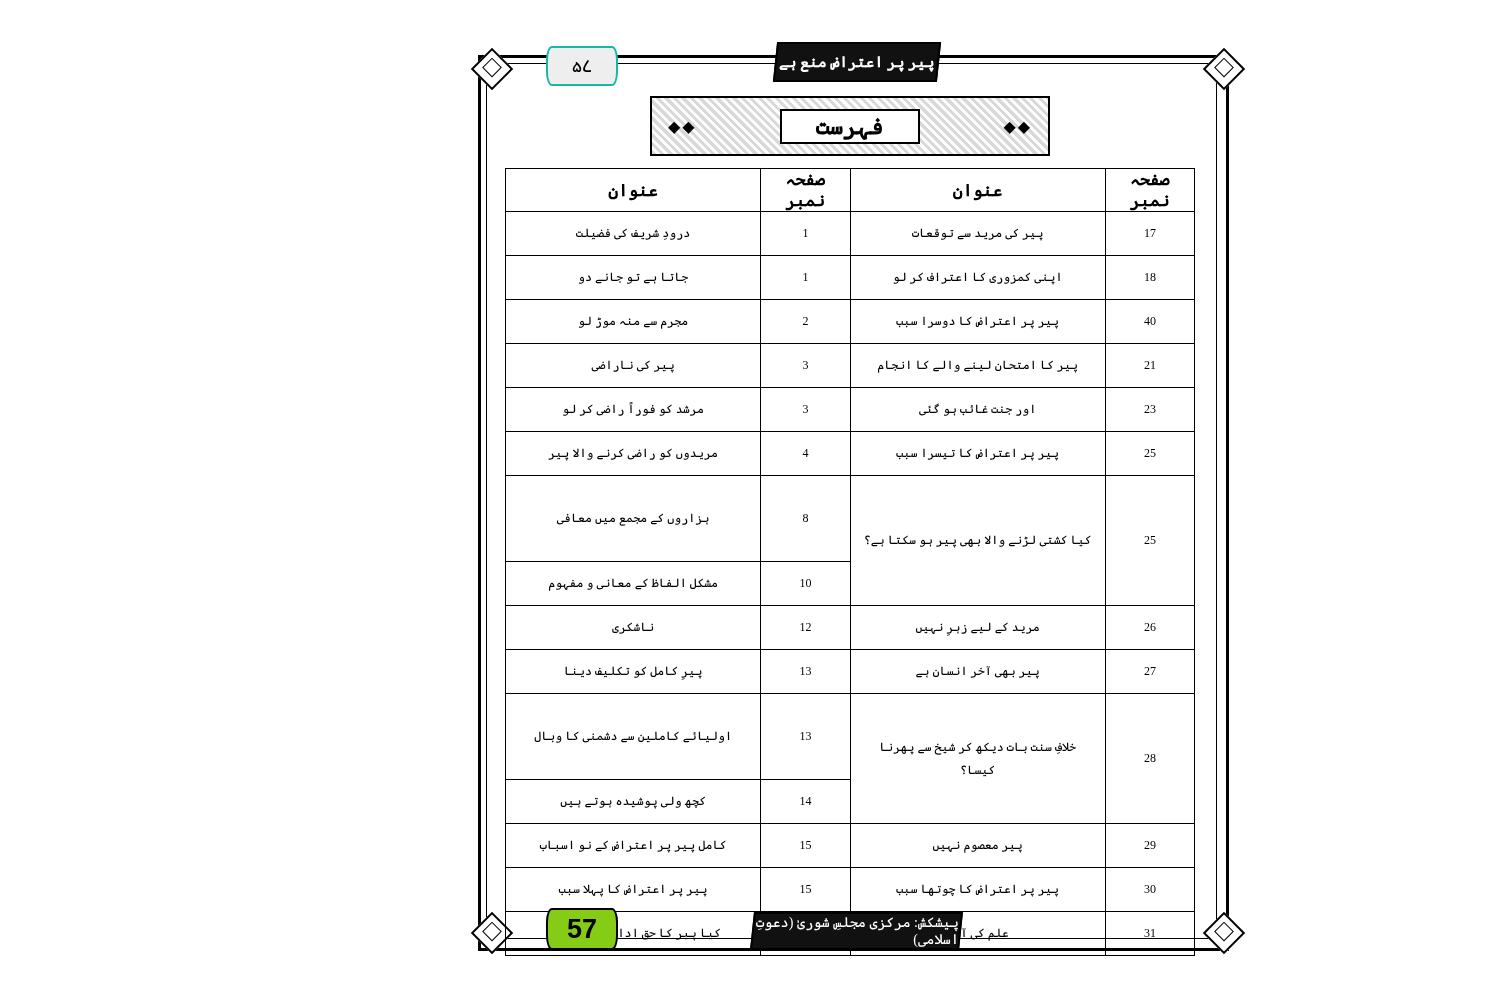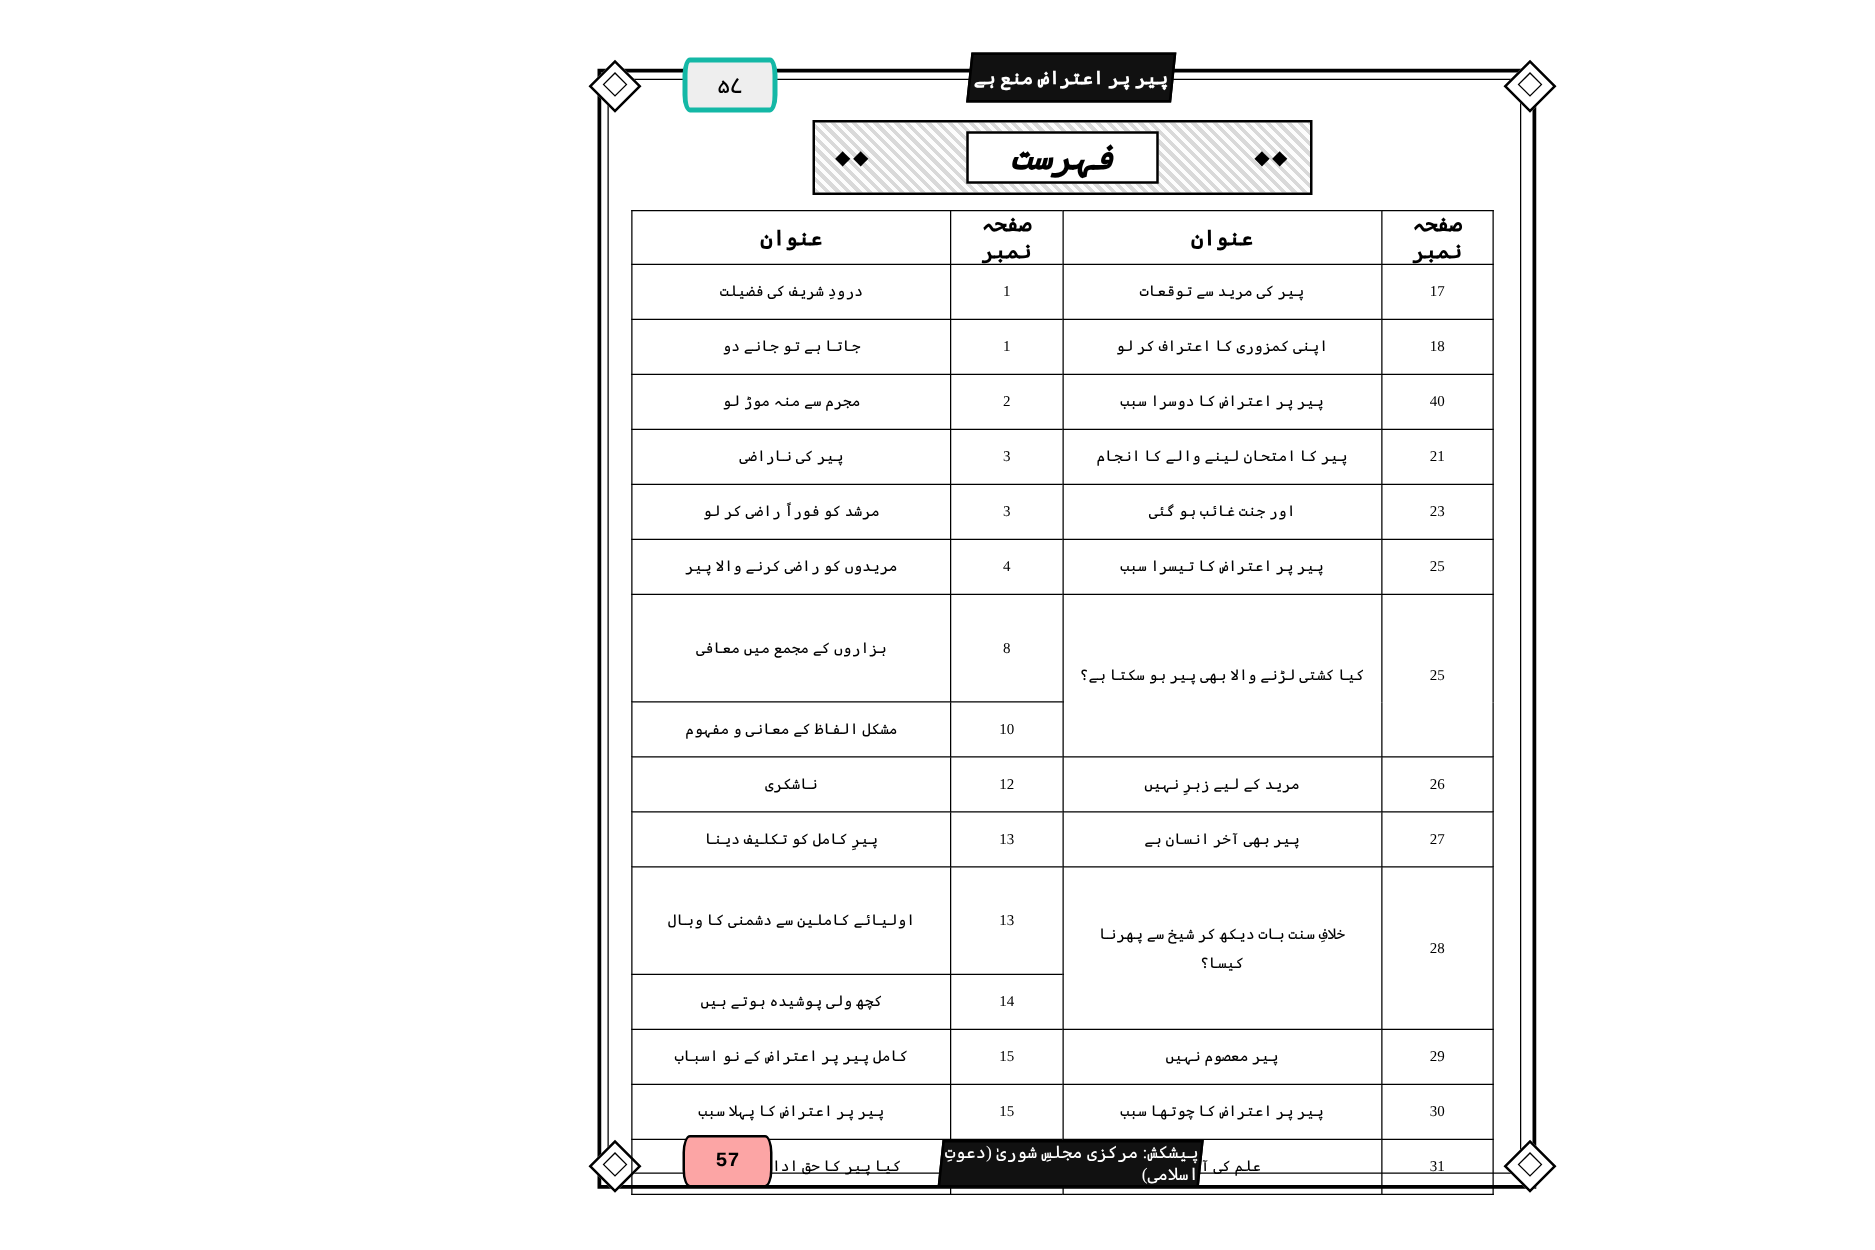--- a/index.html
+++ b/index.html
@@ -83,21 +83,21 @@
     transform: skewX(-6deg);
   }
   .header-band span { transform: skewX(6deg); display:block; }
 
   .page-num-top {
     position: absolute;
     left: 546px;
     top: 46px;
     width: 68px;
     height: 36px;
-    border: 4px solid #14b8a6;
+    border: 2px solid #14b8a6;
     border-radius: 6px / 14px;
     background: #eee;
     display: flex;
     align-items: center;
     justify-content: center;
     font-size: 17px;
     direction: rtl;
   }
 
   
@@ -129,25 +129,24 @@
     font-size: 16px;
     color: #000;
     letter-spacing: 2px;
   }
   .title-ornament::before { left: 16px; }
   .title-ornament::after  { right: 16px; }
   .title-plate {
     background: #fff;
     border: 2px solid #000;
     padding: 2px 34px;
-    font-size: 28px;
+    font-size: 23px;
     font-weight: bold;
     direction: rtl;
     letter-spacing: 2px;
-    font-style: italic;
   }
 
   
   .toc-table {
     position: absolute;
     left: 505px;
     top: 168px;
     width: 690px;
     border-collapse: collapse;
     direction: rtl;
@@ -192,27 +191,27 @@
   .footer-band span { transform: skewX(6deg); display:block; }
 
   .page-num-bottom {
     position: absolute;
     left: 546px;
     top: 908px;
     width: 68px;
     height: 38px;
     border: 2px solid #000;
     border-radius: 6px / 14px;
-    background: #fca5a5;
-    display: flex;
-    align-items: center;
-    justify-content: center;
-    font-size: 16px;
+    background: #84cc16;
+    display: flex;
+    align-items: center;
+    justify-content: center;
+    font-size: 27px;
     font-weight: bold;
-    font-family: Liberation Mono, monospace;
+    font-family: Liberation Sans, sans-serif;
   }
 </style>
 </head>
 <body>
 
 <div id="page">
 
   <div class="border-outer"></div>
   <div class="border-inner"></div>
 

